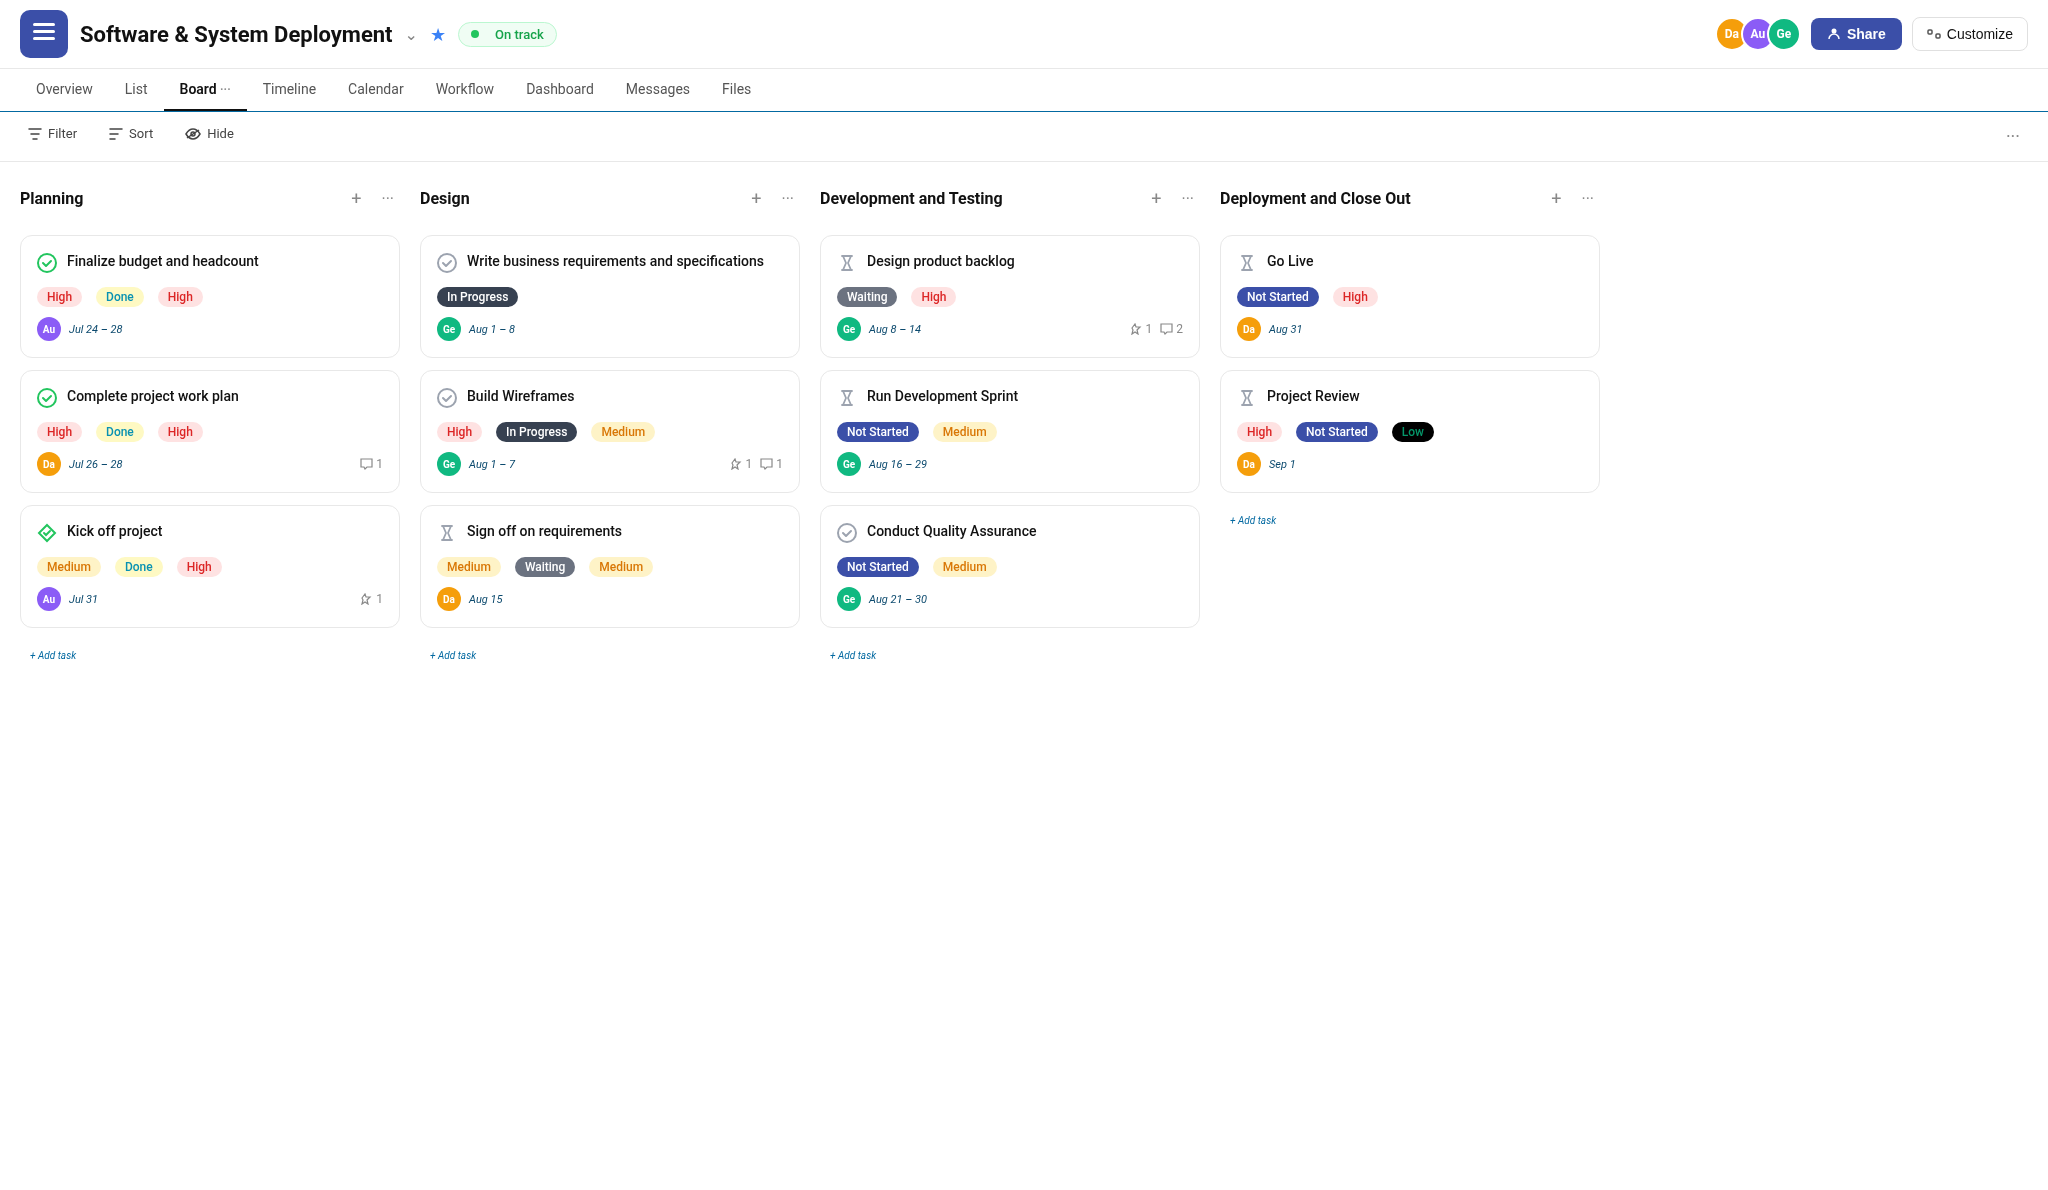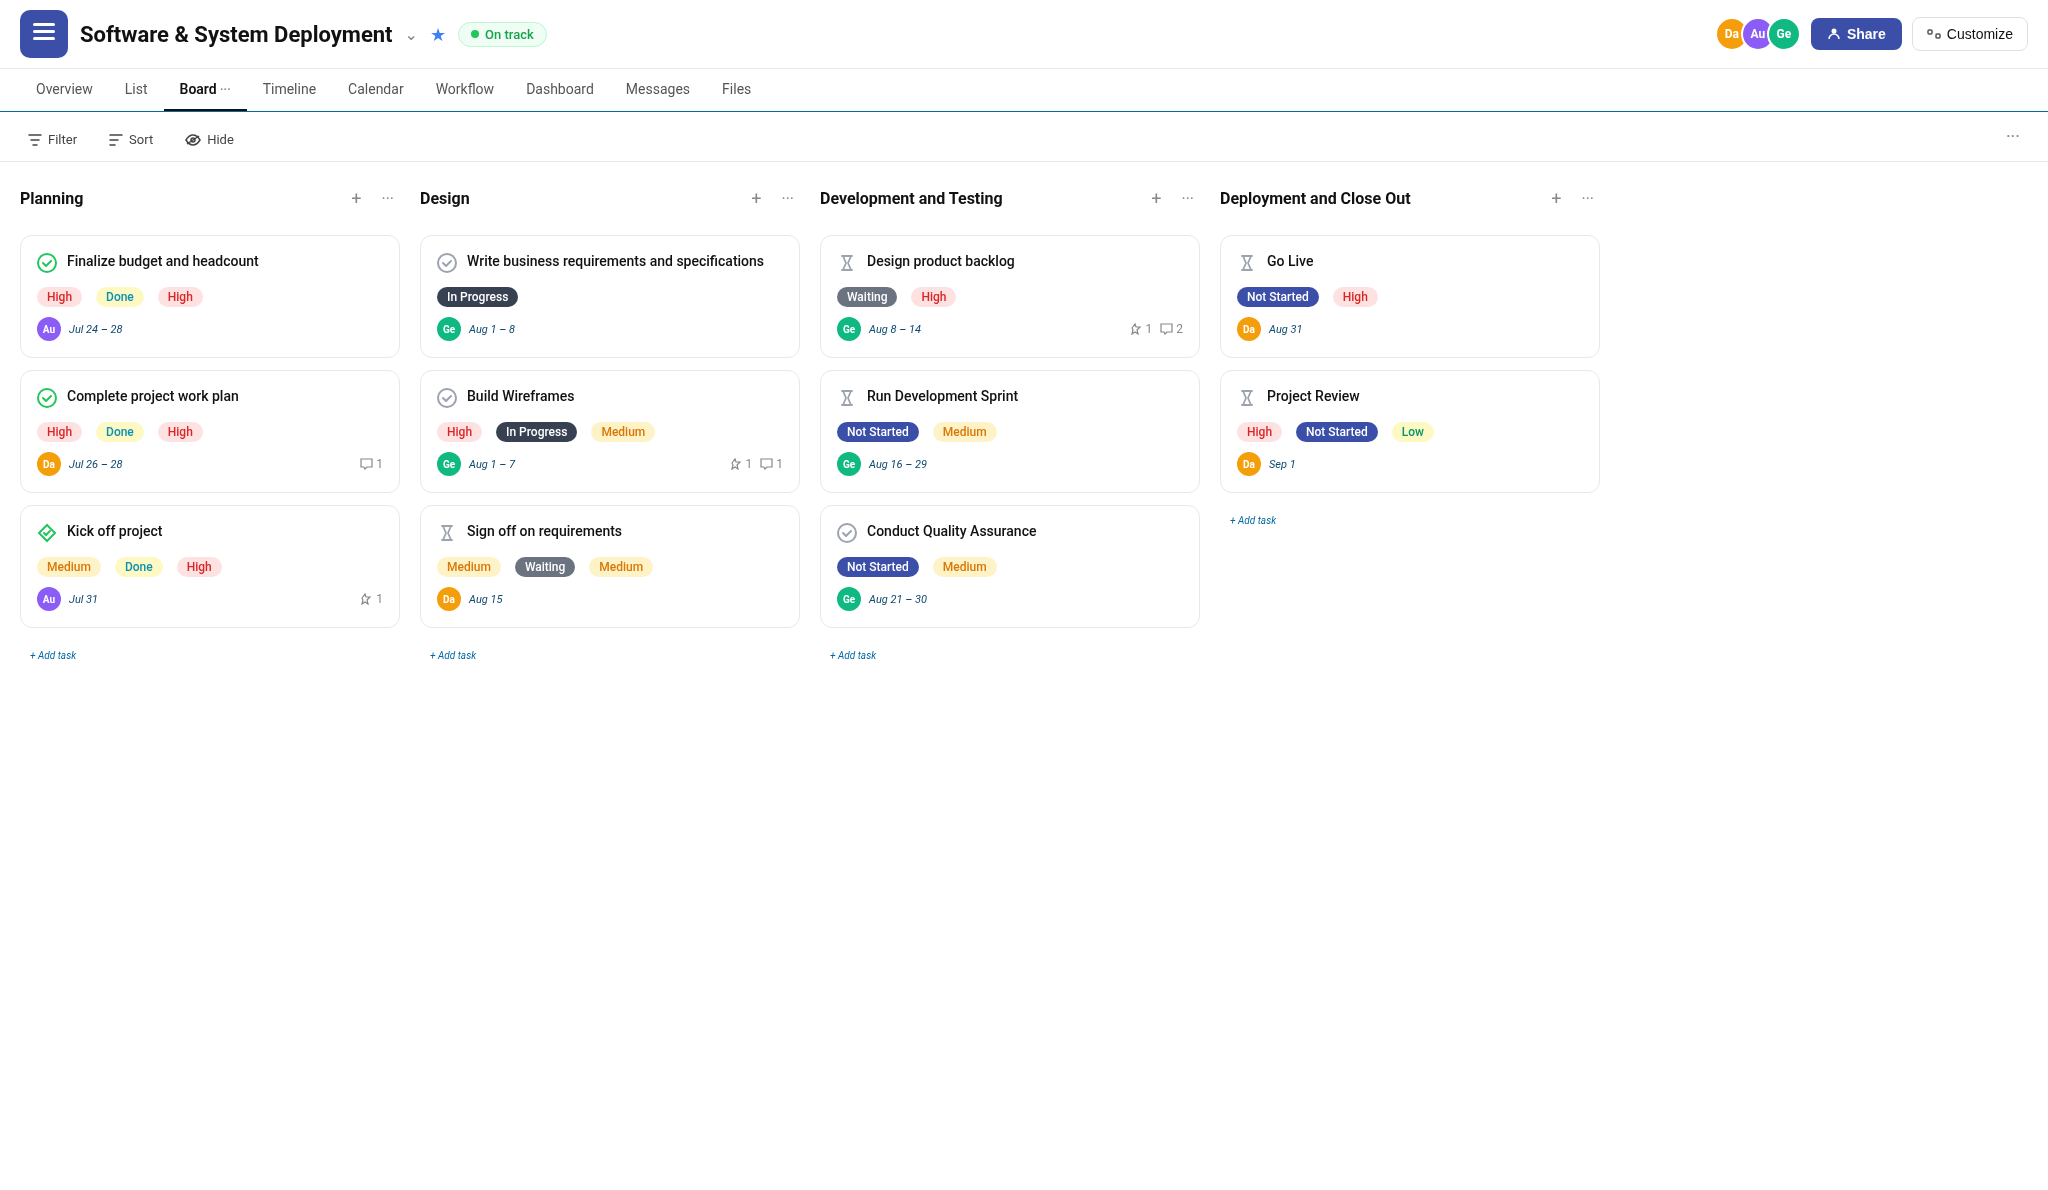--- a/index.html
+++ b/index.html
@@ -5,39 +5,39 @@
     * { box-sizing: border-box; margin: 0; padding: 0; }
     body { font-family: -apple-system, BlinkMacSystemFont, 'Segoe UI', Roboto, sans-serif; background: #fff; color: #1a1a2e; font-size: 14px; }
 
     
     .top-bar { display: flex; align-items: center; padding: 10px 20px; border-bottom: 1px solid #e8e8e8; gap: 12px; }
     .menu-btn { background: #3b4fa8; border: none; border-radius: 10px; width: 48px; height: 48px; display: flex; align-items: center; justify-content: center; cursor: pointer; flex-shrink: 0; }
     .menu-icon { color: white; font-size: 20px; }
     .project-title { font-size: 22px; font-weight: 700; color: #111; }
     .title-arrow { font-size: 16px; color: #888; cursor: pointer; }
     .star-icon { color: #3b82f6; font-size: 18px; cursor: pointer; }
-    .status-badge { display: flex; align-items: center; gap: 6px; background: #f0fdf4; border: 1px solid #bbf7d0; border-radius: 20px; padding: 4px 12px; font-size: 13px; color: #16a34a; font-weight: 500; }
+    .status-badge { display: flex; align-items: center; gap: 16px; background: #f0fdf4; border: 1px solid #bbf7d0; border-radius: 20px; padding: 4px 12px; font-size: 13px; color: #16a34a; font-weight: 500; }
     .status-dot { width: 8px; height: 8px; border-radius: 50%; background: #22c55e; }
     .top-bar-right { margin-left: auto; display: flex; align-items: center; gap: 10px; }
     .avatars { display: flex; }
     .avatar { width: 34px; height: 34px; border-radius: 50%; display: flex; align-items: center; justify-content: center; font-size: 12px; font-weight: 700; color: white; border: 2px solid white; margin-left: -8px; }
     .avatar:first-child { margin-left: 0; }
     .avatar-da { background: #f59e0b; }
     .avatar-au { background: #8b5cf6; }
     .avatar-ge { background: #10b981; }
     .share-btn { background: #3b4fa8; color: white; border: none; border-radius: 8px; padding: 8px 16px; font-size: 14px; font-weight: 600; cursor: pointer; display: flex; align-items: center; gap: 6px; }
     .customize-btn { background: white; color: #111; border: 1px solid #e0e0e0; border-radius: 8px; padding: 8px 14px; font-size: 14px; font-weight: 500; cursor: pointer; display: flex; align-items: center; gap: 6px; }
 
     
     .nav-tabs { display: flex; padding: 0 20px; border-bottom: 1px solid #0369a1; gap: 0; }
     .nav-tab { padding: 12px 16px; font-size: 14px; color: #555; cursor: pointer; border-bottom: 2px solid transparent; white-space: nowrap; }
     .nav-tab.active { color: #111; font-weight: 600; border-bottom: 2px solid #111; }
 
     
-    .toolbar { display: flex; align-items: flex-end; padding: 10px 20px; border-bottom: 1px solid #e8e8e8; gap: 16px; }
+    .toolbar { display: flex; align-items: flex-start; padding: 10px 20px; border-bottom: 1px solid #e8e8e8; gap: 16px; }
     .toolbar-btn { display: flex; align-items: center; gap: 6px; font-size: 13px; color: #444; cursor: pointer; padding: 4px 8px; border-radius: 6px; }
     .toolbar-right { margin-left: auto; }
     .more-btn { font-size: 18px; color: #888; cursor: pointer; padding: 4px 8px; }
 
     
     .board { display: flex; gap: 0; padding: 24px 20px; overflow-x: auto; background: #fff; min-height: calc(100vh - 160px); }
     .column { min-width: 380px; max-width: 380px; margin-right: 20px; flex-shrink: 0; }
     .column-header { display: flex; align-items: center; margin-bottom: 24px; gap: 8px; }
     .column-title { font-size: 16px; font-weight: 700; color: #111; flex: 1; }
     .col-add-btn { font-size: 18px; color: #888; cursor: pointer; padding: 2px 6px; border-radius: 4px; }
@@ -45,21 +45,21 @@
 
     
     .card { background: white; border: 1px solid #e8e8e8; border-radius: 12px; padding: 16px; margin-bottom: 12px; cursor: pointer; transition: box-shadow 0.15s; }
     .card-header { display: flex; align-items: flex-start; gap: 10px; margin-bottom: 10px; }
     .card-icon { font-size: 18px; flex-shrink: 0; margin-top: 1px; }
     .card-title { font-size: 14px; font-weight: 500; color: #111; line-height: 1.4; }
     .card-tags { display: flex; flex-wrap: wrap; gap: 14px; margin-bottom: 10px; }
     .tag { display: inline-block; padding: 3px 10px; border-radius: 20px; font-size: 12px; font-weight: 500; }
     .tag-high { background: #fee2e2; color: #dc2626; }
     .tag-medium { background: #fef3c7; color: #d97706; }
-    .tag-low { background: #fef9c3; color: #059669; }
+    .tag-low { background: #000000; color: #059669; }
     .tag-done { background: #fef9c3; color: #0891b2; }
     .tag-in-progress { background: #374151; color: #fff; }
     .tag-not-started { background: #3b4fa8; color: #fff; }
     .tag-waiting { background: #6b7280; color: #fff; }
     .card-footer { display: flex; align-items: center; gap: 8px; }
     .card-avatar { width: 24px; height: 24px; border-radius: 50%; display: flex; align-items: center; justify-content: center; font-size: 10px; font-weight: 700; color: white; flex-shrink: 0; }
     .card-date { font-size: 11px; color: #0c4a6e; flex: 1; font-style: italic; }
     .card-meta { display: flex; align-items: center; gap: 8px; margin-left: auto; }
     .meta-item { display: flex; align-items: center; gap: 3px; font-size: 12px; color: #888; }
 

